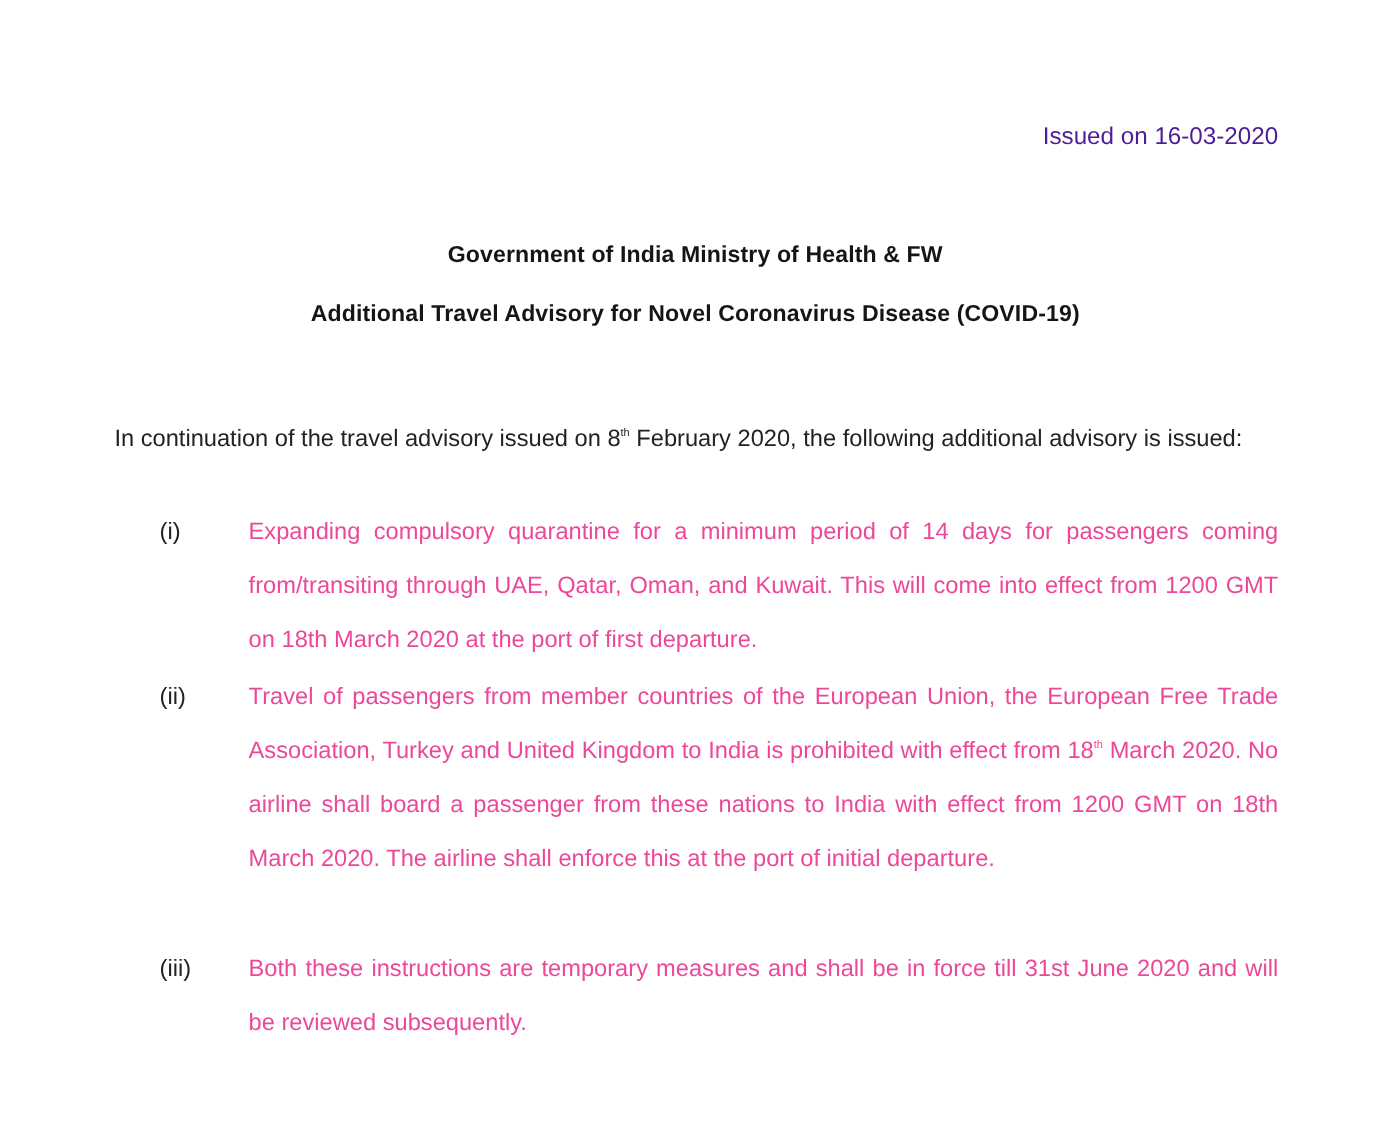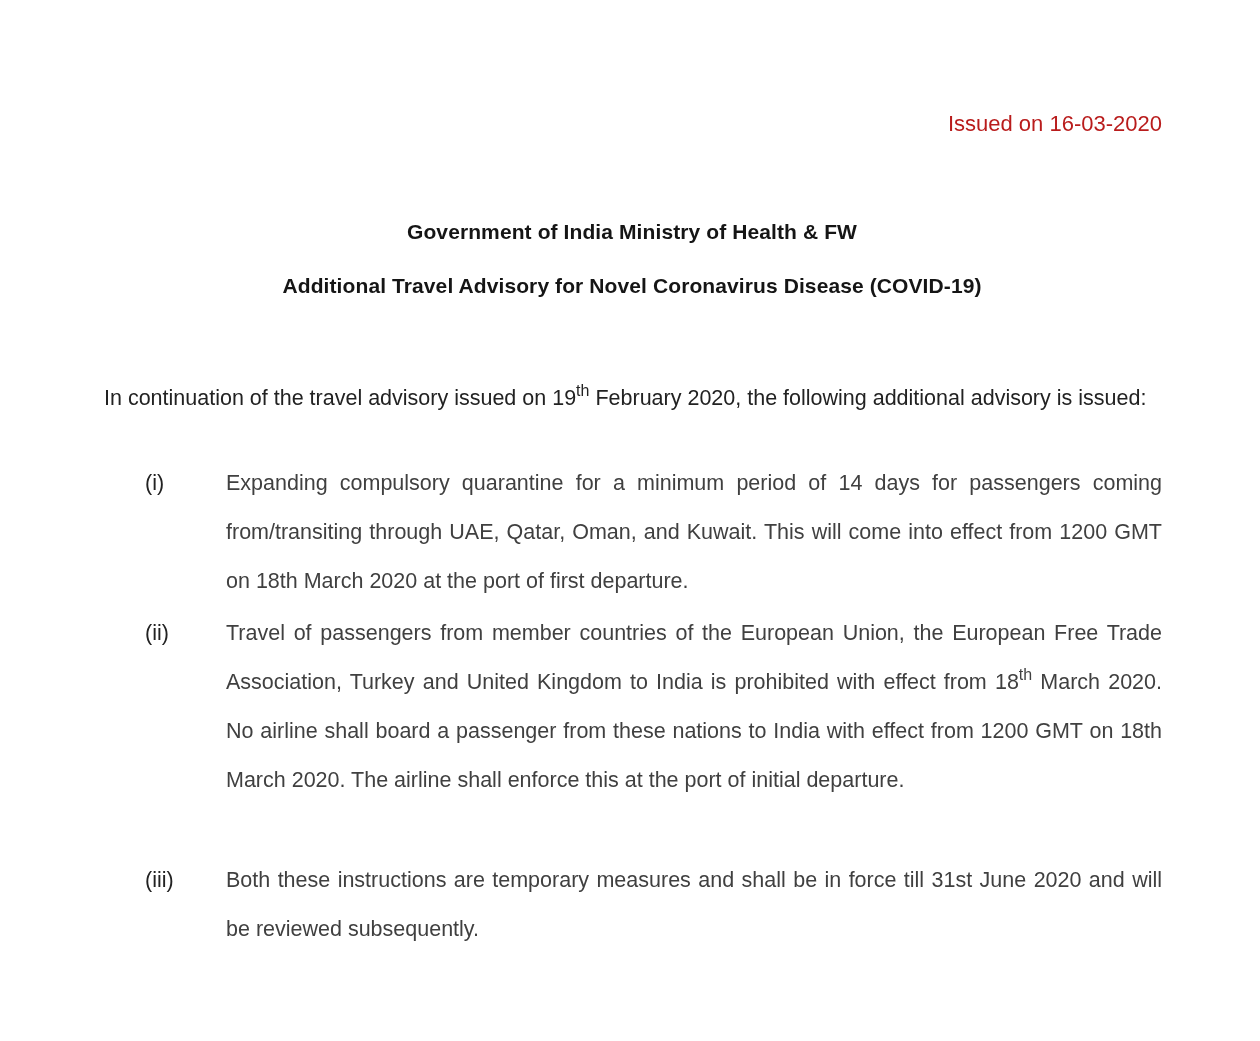--- a/index.html
+++ b/index.html
@@ -20,21 +20,21 @@
       left: 0; top: 0;
       width: 1260px; height: 1041px;
       background: #ffffff;
     }
     .issued {
       position: absolute;
       right: 98px;
       top: 110px;
       font-size: 22px;
       line-height: 28px;
-      color: #b91c1c;
+      color: #4c1d95;
     }
     .heading {
       position: absolute;
       left: 0;
       width: 1264px;
       text-align: center;
       font-weight: bold;
       font-size: 21px;
       line-height: 28px;
       color: #151515;
@@ -47,21 +47,21 @@
       left: 104px;
       top: 380px;
       width: 1058px;
       font-size: 21.5px;
       line-height: 36px;
       text-align: justify;
       text-align-last: left;
       color: #222;
     }
     sup {
-      font-size: 16px;
+      font-size: 10px;
       line-height: 0;
       vertical-align: 9px;
     }
     .item {
       position: absolute;
       left: 0;
       width: 1260px;
     }
     .item .num {
       position: absolute;
@@ -73,37 +73,37 @@
     }
     .item .body {
       position: absolute;
       left: 226px;
       top: 0;
       width: 936px;
       font-size: 21.5px;
       line-height: 49px;
       text-align: justify;
       text-align-last: left;
-      color: #404040;
+      color: #ec4899;
     }
     .item.i1 { top: 459px; }
     .item.i2 { top: 609px; }
     .item.i3 { top: 856px; }
   </style>
 </head>
 <body>
 
 <div class="page">
 
   <div class="issued">Issued on 16-03-2020</div>
 
   <div class="heading h1">Government of India Ministry of Health &amp; FW</div>
   <div class="heading h2">Additional Travel Advisory for Novel Coronavirus Disease (COVID-19)</div>
 
-  <div class="intro"><span>In continuation of the travel advisory issued on 19</span><sup>th</sup><span> February 2020, the following additional advisory is issued:</span></div>
+  <div class="intro"><span>In continuation of the travel advisory issued on 8</span><sup>th</sup><span> February 2020, the following additional advisory is issued:</span></div>
 
   <div class="item i1">
     <div class="num">(i)</div>
     <div class="body">Expanding compulsory quarantine for a minimum period of 14 days for passengers coming from/transiting through UAE, Qatar, Oman, and Kuwait. This will come into effect from 1200 GMT on 18th March 2020 at the port of first departure.</div>
   </div>
 
   <div class="item i2">
     <div class="num">(ii)</div>
     <div class="body"><span>Travel of passengers from member countries of the European Union, the European Free Trade Association, Turkey and United Kingdom to India is prohibited with effect from 18</span><sup>th</sup><span> March 2020. No airline shall board a passenger from these nations to India with effect from 1200 GMT on 18th March 2020. The airline shall enforce this at the port of initial departure.</span></div>
   </div>

